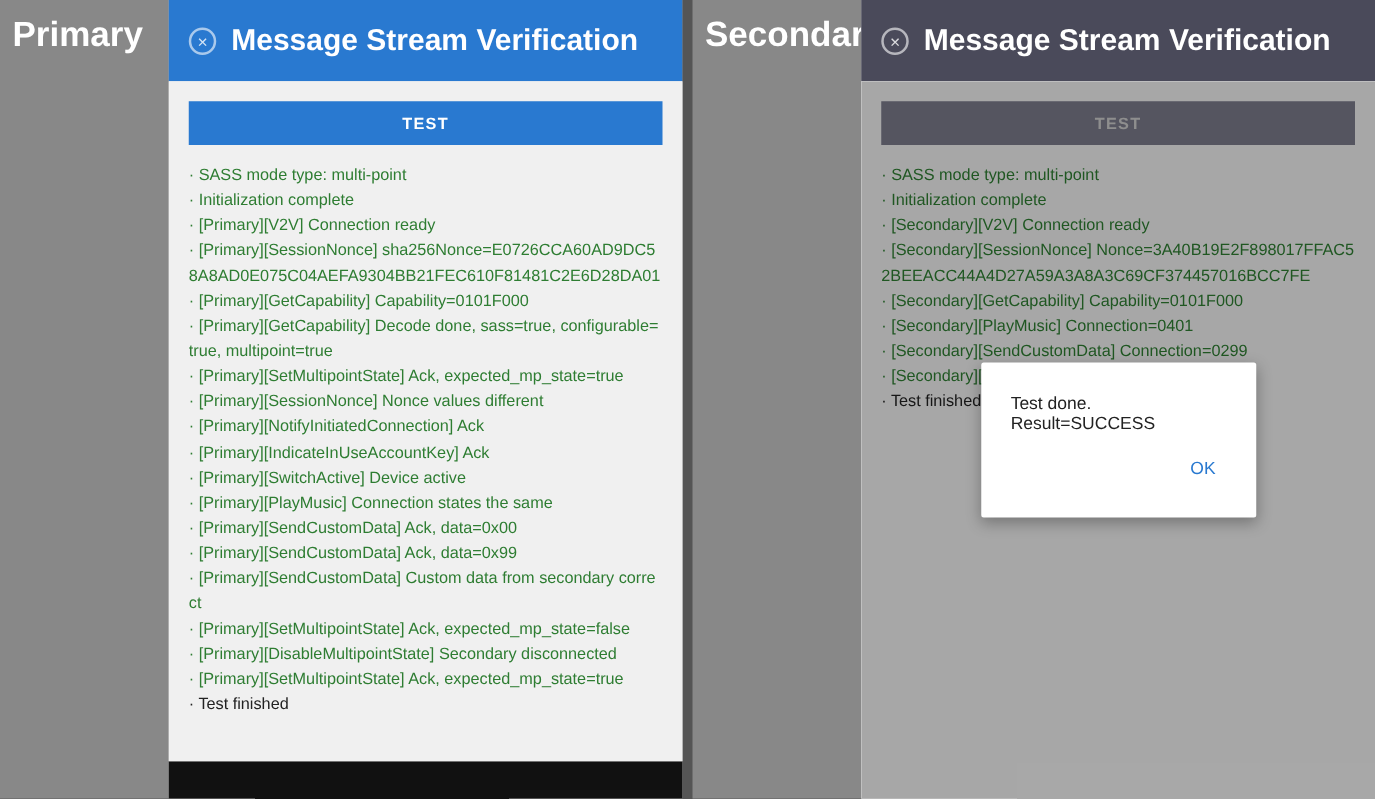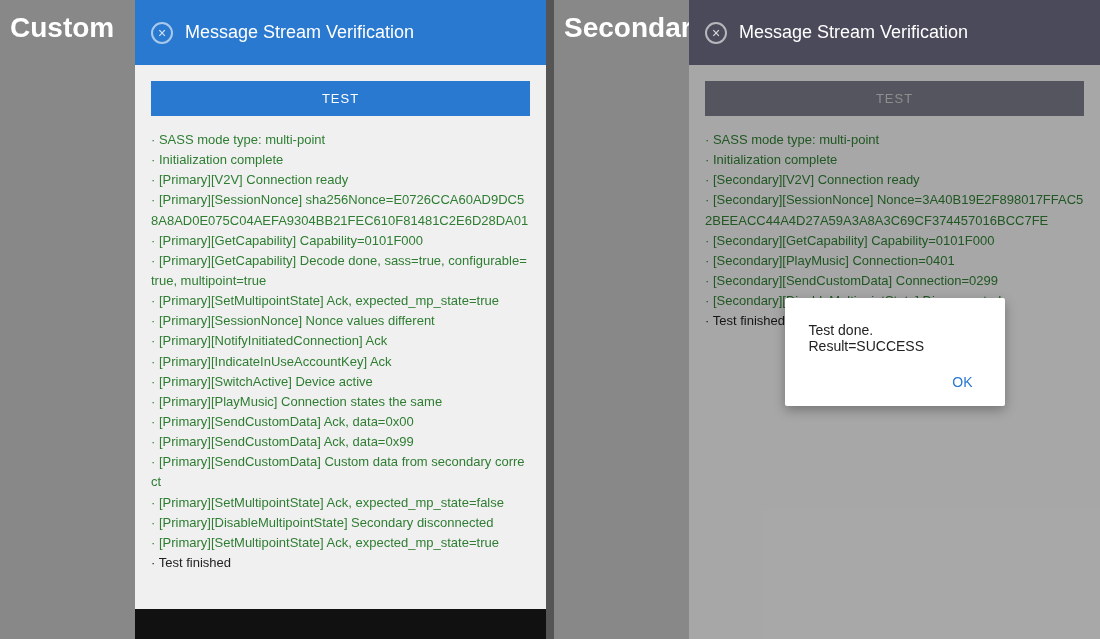--- a/index.html
+++ b/index.html
@@ -63,41 +63,41 @@
       color: rgba(255,255,255,0.8);
       display: flex;
       align-items: center;
       justify-content: center;
       font-size: 14px;
       cursor: pointer;
       flex-shrink: 0;
     }
     .header-title {
       color: #fff;
-      font-size: 18px;
-      font-weight: 400;
+      font-size: 24px;
+      font-weight: 700;
     }
 
     
     .content-area {
       padding: 16px;
       flex: 1;
       overflow-y: auto;
       background: #f0f0f0;
       position: relative;
     }
 
     
     .test-btn {
       background: #2979d0;
       color: #fff;
       border: none;
       padding: 10px 20px;
       font-size: 13px;
-      font-weight: normal;
+      font-weight: bold;
       letter-spacing: 1px;
       width: 100%;
       cursor: pointer;
       margin-bottom: 14px;
       display: block;
     }
     .test-btn.disabled {
       background: #7a7a8a;
       color: #ccc;
       cursor: default;
@@ -123,21 +123,21 @@
       position: absolute;
       top: 0; left: 0; right: 0; bottom: 0;
       background: rgba(0,0,0,0.3);
       display: flex;
       align-items: center;
       justify-content: center;
     }
     .dialog-box {
       background: #fff;
       border-radius: 2px;
-      padding: 24px 24px 12px 24px;
+      padding: 24px 24px 28px 24px;
       width: 220px;
       box-shadow: 0 4px 12px rgba(0,0,0,0.3);
     }
     .dialog-text {
       font-size: 14px;
       color: #222;
       margin-bottom: 16px;
     }
     .dialog-ok {
       text-align: right;
@@ -158,21 +158,21 @@
       background: #111;
       flex-shrink: 0;
     }
   </style>
 </head>
 <body>
 
 <div class="panel-wrapper">
 
   <div class="label-bar">
-    <span>Custom</span>
+    <span>Primary</span>
   </div>
 
   <div class="device-panel">
     <div class="header-bar">
       <div class="close-btn">
         <span>×</span>
       </div>
       <span class="header-title">Message Stream Verification</span>
     </div>
     <div class="content-area">

